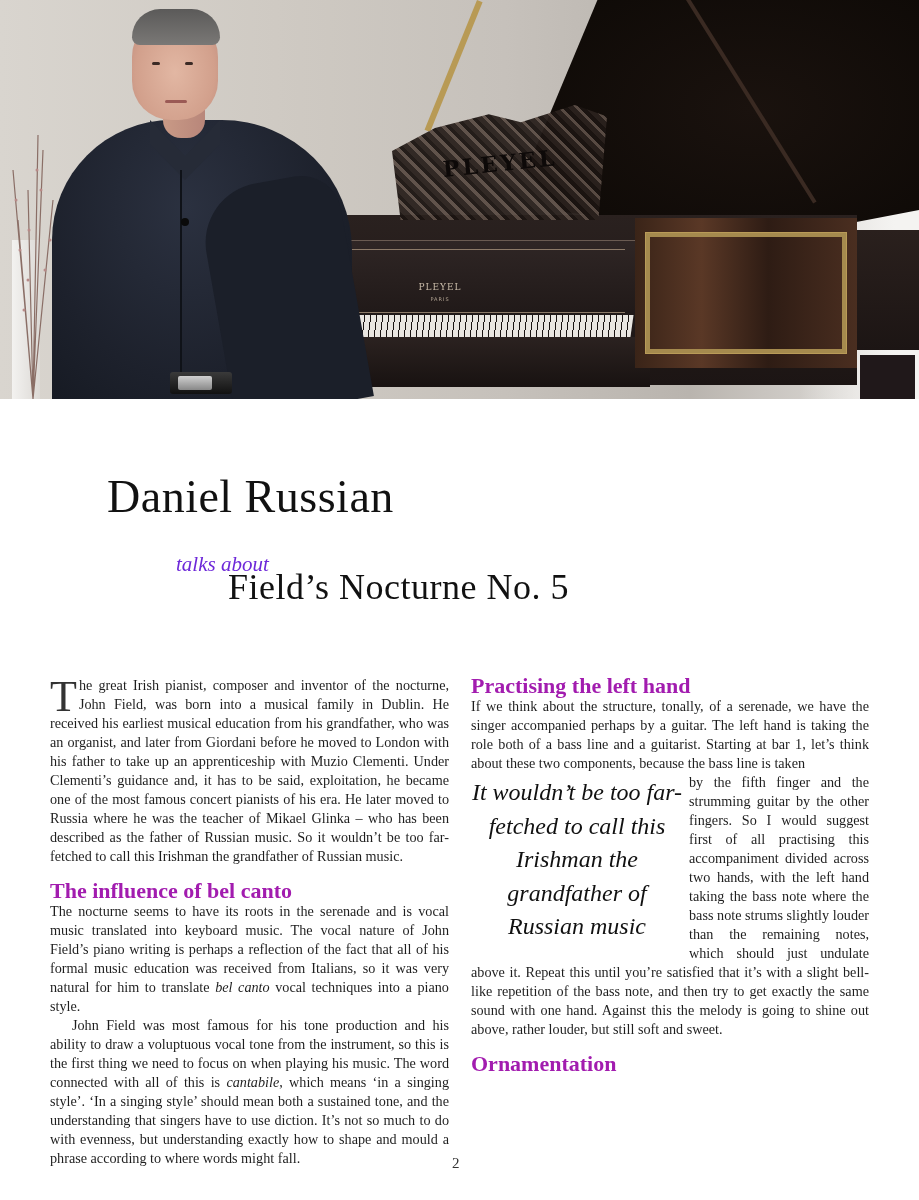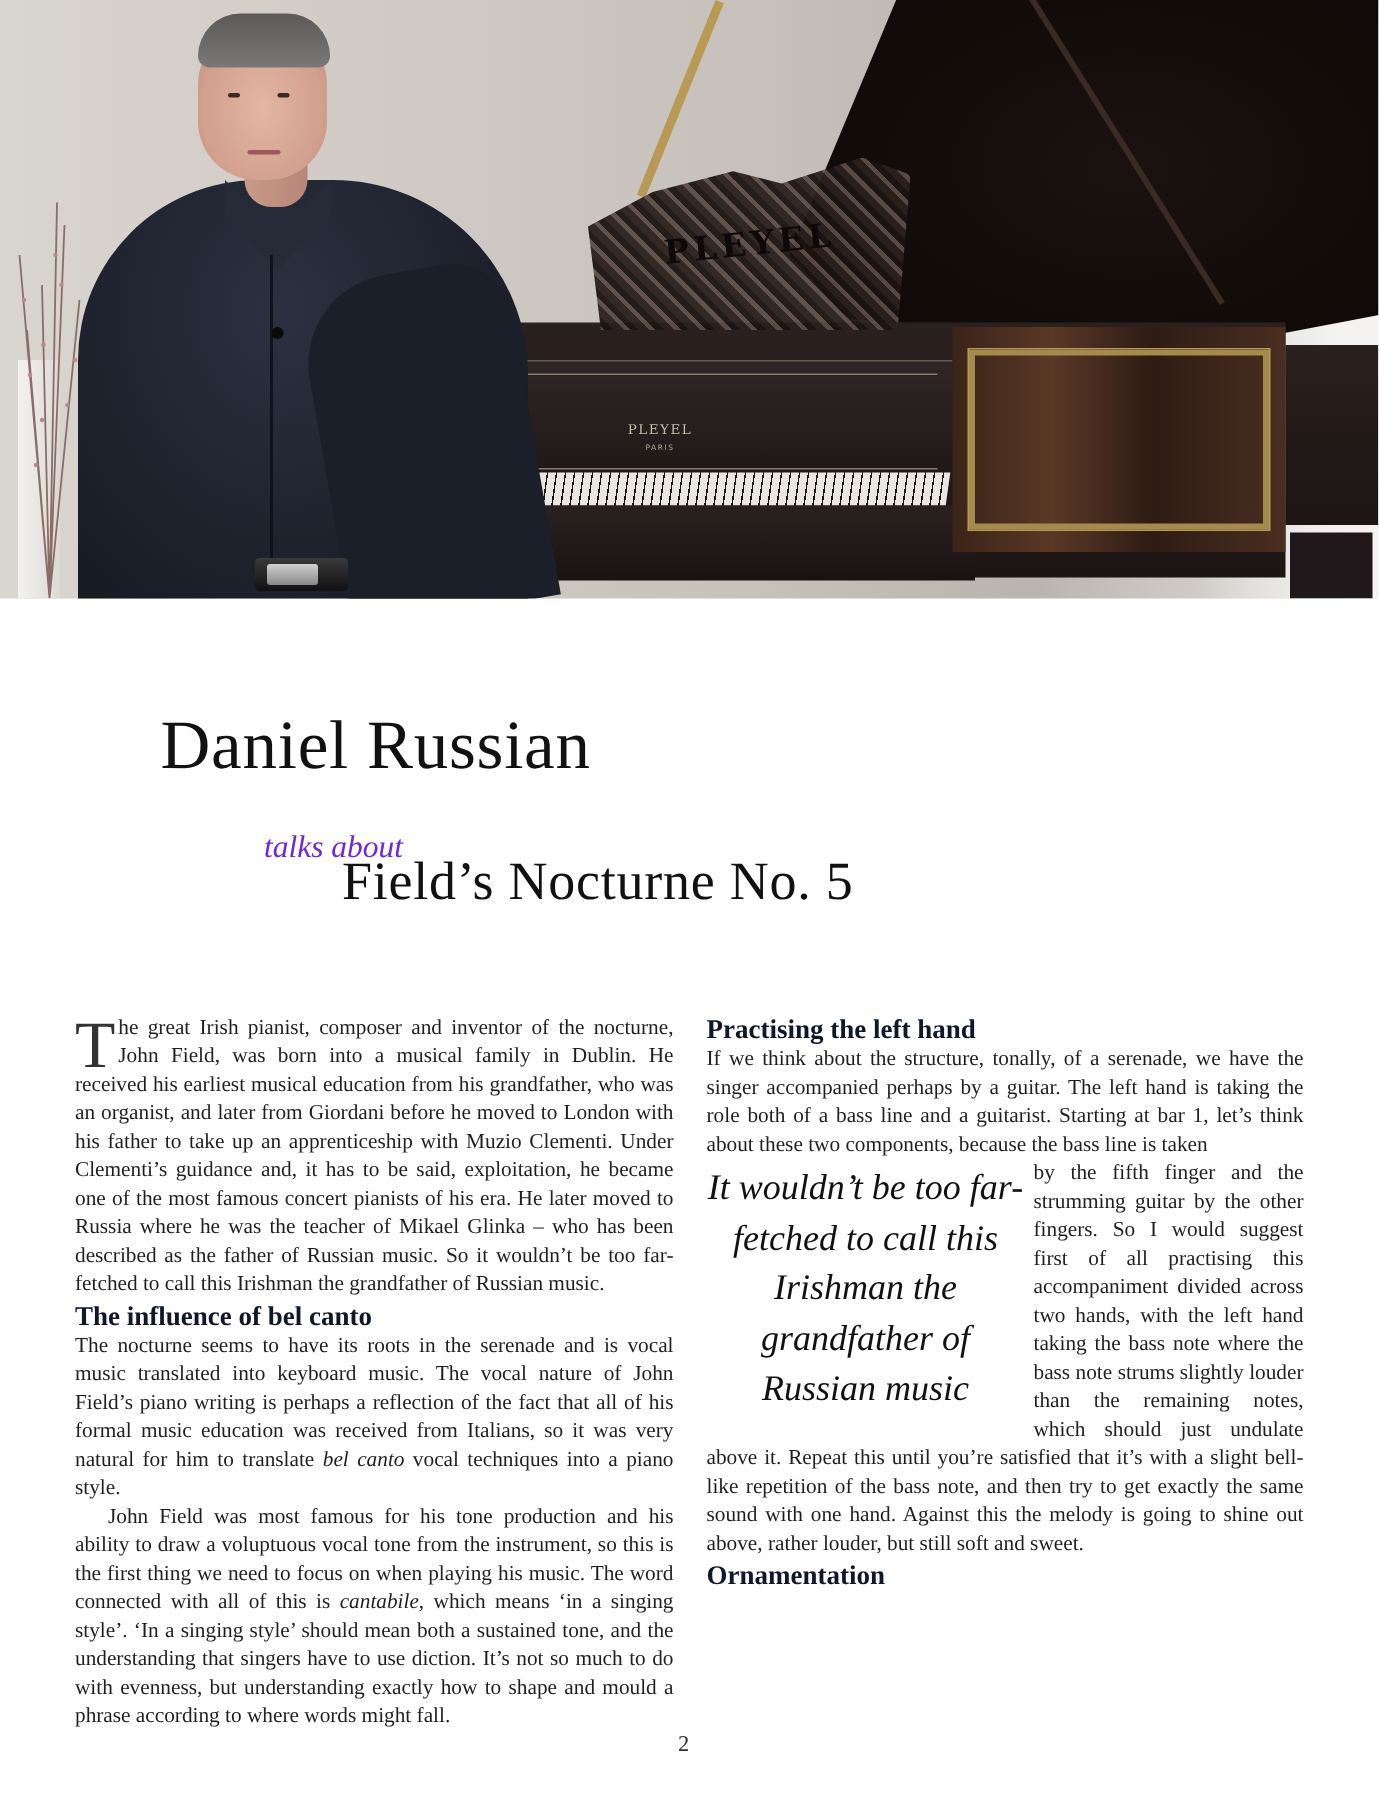--- a/index.html
+++ b/index.html
@@ -84,22 +84,22 @@
                  letter-spacing:0.5px; color:#111; white-space:nowrap; }
 
   
   .col { position:absolute; top:676px; width:399px; font-size:14.2px; line-height:19px;
          text-align:justify; color:#1e1e1e; }
   .col-left { left:50px; }
   .col-right { left:471px; width:398px; top:675px; }
   .col p { margin:0; }
   .col p.indent { text-indent:22px; }
   .dropcap { float:left; font-size:44px; line-height:34px; margin:4px 2px 0 0; color:#333; }
-  .sub-h { font-weight:bold; font-size:18px; line-height:22px; margin:0 0 0 0; color:#0f172a; text-align:left; }
-  .sub-h.gap { }
+  .sub-h { font-weight:bold; font-size:22px; line-height:22px; margin:0 0 0 0; color:#a21caf; text-align:left; }
+  .sub-h.gap { margin-top:14px; }
   .pullquote { float:left; width:212px; margin:3px 6px 2px 0; text-align:center;
                font-style:italic; font-size:24px; line-height:33.5px; color:#111; }
   .page-num { position:absolute; left:452px; top:1155px; font-size:15px; color:#333; }
   i.em { }
 </style>
 </head>
 <body>
 
 <div class="hero">
   <div class="wall-light"></div>

